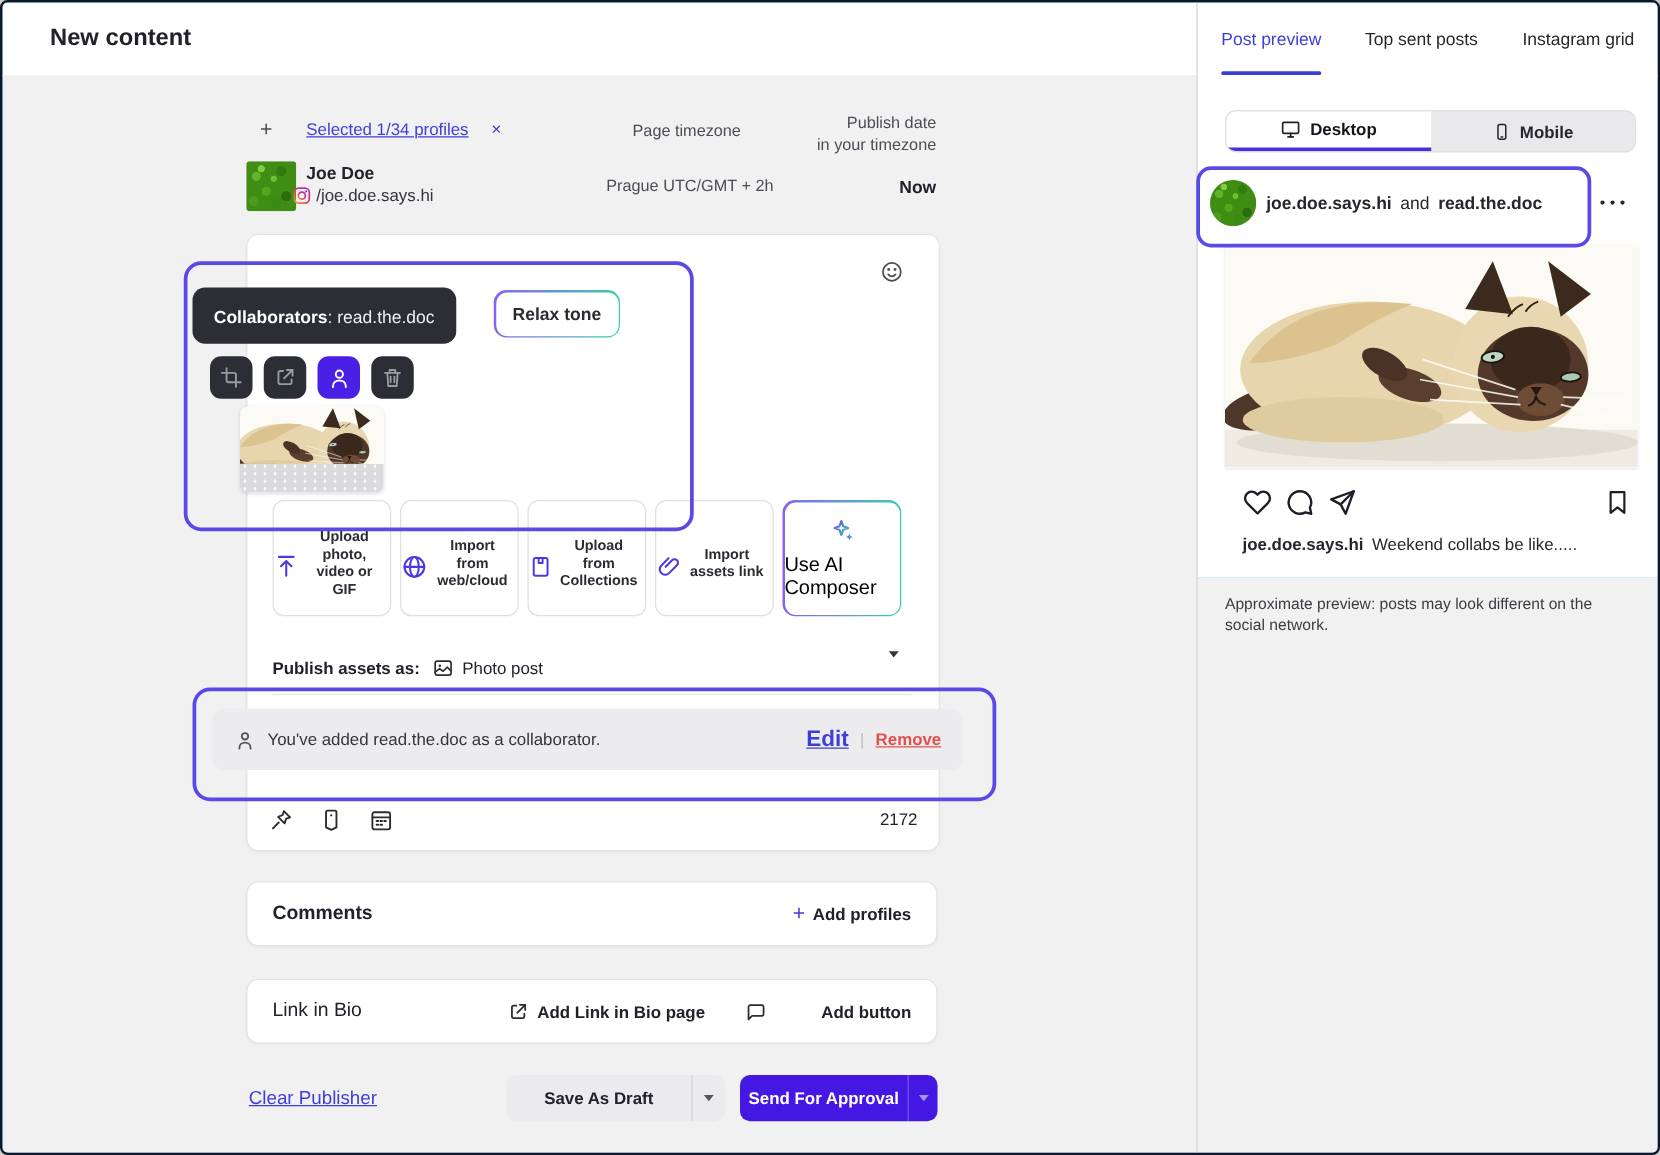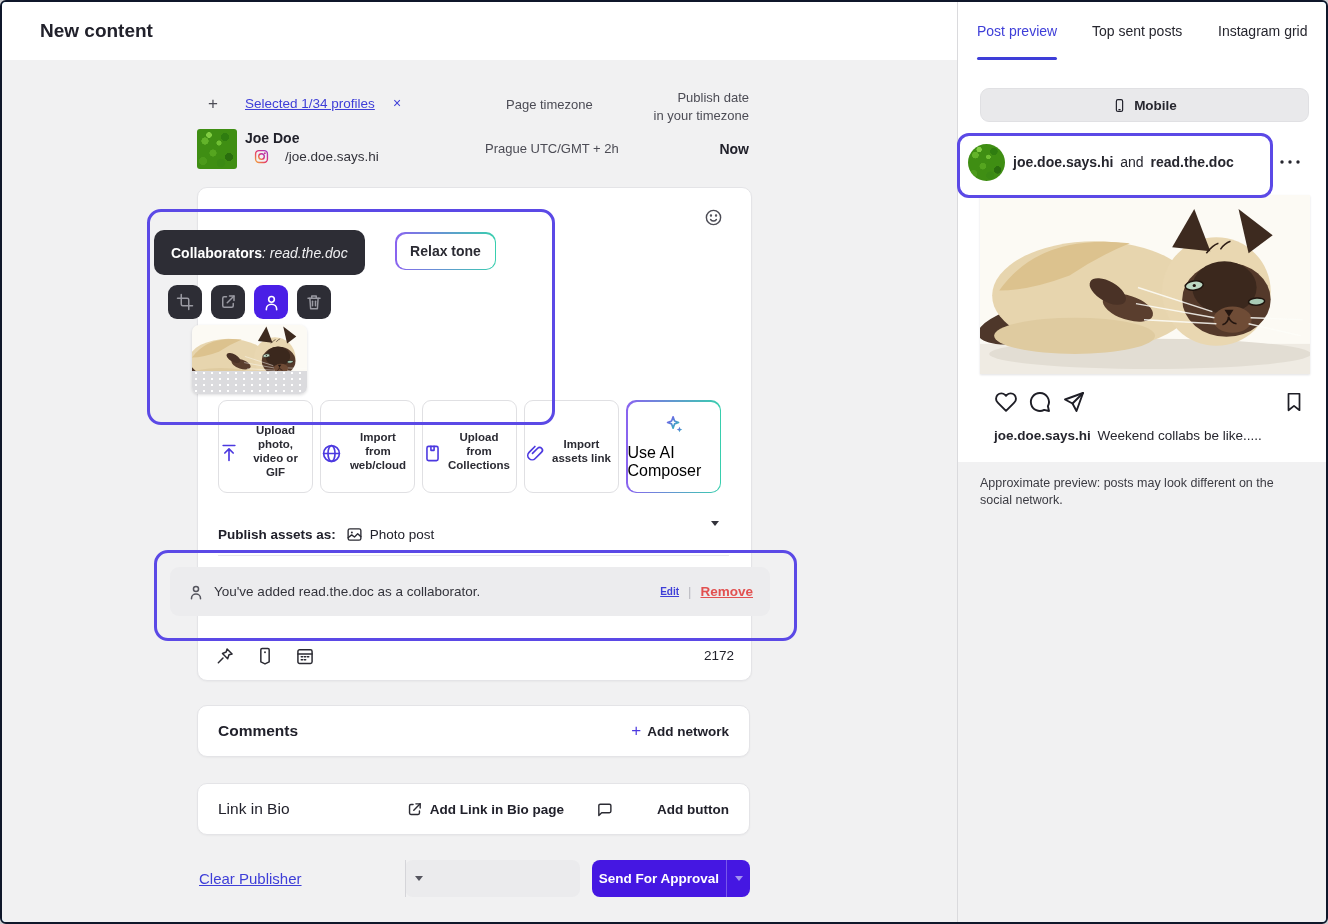--- a/index.html
+++ b/index.html
@@ -56,21 +56,21 @@
   <div class="abs link" style="left:243px;top:94px;font-size:13.5px;z-index:2;">Selected 1/34 profiles</div>
   <div class="abs" style="left:391px;top:93px;font-size:14px;color:#3e3ed8;cursor:pointer;z-index:2;">×</div>
   <div class="abs txt-gray" style="left:504px;top:95px;font-size:13px;z-index:2;">Page timezone</div>
   <div class="abs txt-gray" style="left:600px;top:87px;width:147px;text-align:right;font-size:13px;line-height:18px;z-index:2;">
     <div>Publish date</div>
     <div>in your timezone</div>
   </div>
 
   <div class="abs grass" style="left:195px;top:127px;width:40px;height:40px;border-radius:3px;z-index:2;"></div>
   <div class="abs txt-dark" style="left:243px;top:128px;font-size:14px;font-weight:600;z-index:2;">Joe Doe</div>
-  <div class="abs rowflex" style="left:252px;top:147px;z-index:2;gap:12px;">
+  <div class="abs rowflex" style="left:232px;top:147px;z-index:2;">
     <span>
       <svg width="15" height="15" viewBox="0 0 24 24" fill="none" stroke-width="2.2" stroke-linecap="round">
         <defs>
             <linearGradient id="igGrad" x1="0" y1="1" x2="1" y2="0">
           <stop offset="0" stop-color="#f2a33c"></stop>
               <stop offset="0.5" stop-color="#e1306c"></stop>
               <stop offset="1" stop-color="#a335c9"></stop>
         </linearGradient>
           </defs>
         <rect x="2.5" y="2.5" width="19" height="19" rx="5.5" stroke="url(#igGrad)"></rect>
@@ -89,21 +89,21 @@
     <svg width="19" height="19" viewBox="0 0 24 24" fill="none" stroke="#4c4c55" stroke-width="1.8" stroke-linecap="round">
       <circle cx="12" cy="12" r="9"></circle>
       <circle cx="8.8" cy="9.5" r="0.6" fill="#4c4c55"></circle>
         <circle cx="15.2" cy="9.5" r="0.6" fill="#4c4c55"></circle>
       <path d="M8.3 14.5c1 1.3 2.3 2 3.7 2s2.7-.7 3.7-2"></path>
     </svg>
   </div>
 
   <div class="abs" style="left:152px;top:228px;height:45px;background:#2d2d35;border-radius:10px;display:flex;align-items:center;padding:0 17px;z-index:8;">
     <span style="color:#fff;font-size:14px;font-weight:700;">Collaborators</span>
-    <span style="color:#f0f0f2;font-size:14px;white-space:pre;font-style:italic;">: read.the.doc</span>
+    <span style="color:#f0f0f2;font-size:14px;white-space:pre;">: read.the.doc</span>
   </div>
 
   <div class="abs gradwrap" style="left:393px;top:230px;width:101px;height:38px;box-sizing:border-box;z-index:7;">
     <div class="inner">
         <span style="font-size:14px;font-weight:700;color:#2b2b33;">Relax tone</span>
       </div>
   </div>
 
   <div class="tbtn" style="left:166px;top:283px;">
     <span>
@@ -244,21 +244,21 @@
   </div>
 
   <div class="abs rowflex" style="left:168px;top:565px;width:600px;height:49px;background:#ececee;border-radius:9px;padding:0 17px;box-sizing:border-box;z-index:8;">
     <span>
       <svg width="18" height="18" viewBox="0 0 24 24" fill="none" stroke="#55555e" stroke-width="2" stroke-linecap="round">
         <circle cx="12" cy="8" r="3.4"></circle>
           <path d="M6 21v-.6c0-3.4 2.7-5.6 6-5.6s6 2.2 6 5.6v.6"></path>
       </svg>
       </span>
     <span style="margin-left:9px;font-size:13.5px;color:#33333b;">You've added read.the.doc as a collaborator.</span>
-    <span style="margin-left:auto;font-size:10px;font-weight:700;color:#3e3ed8;text-decoration:underline;cursor:pointer;padding-left:28px;">Edit</span>
+    <span style="margin-left:auto;font-size:18px;font-weight:700;color:#3e3ed8;text-decoration:underline;cursor:pointer;padding-left:28px;">Edit</span>
     <span style="margin:0 9px;color:#b9b9bf;font-size:13px;">|</span>
     <span style="font-size:13.5px;font-weight:700;color:#e25050;text-decoration:underline;cursor:pointer;">Remove</span>
   </div>
 
   <div class="abs" style="left:213px;top:644px;z-index:2;cursor:pointer;">
     <svg width="20" height="20" viewBox="0 0 24 24" fill="none" stroke="#2b2b33" stroke-width="1.8" stroke-linecap="round" stroke-linejoin="round">
       <path d="M14.5 3.5l6 6-3.7 1.1-1.6 4.6L9 9l4.4-1.8z"></path>
         <path d="M9.6 14.4L4 20"></path>
     </svg>
   </div>
@@ -277,21 +277,21 @@
   </div>
   <div class="abs txt-dark" style="left:680px;top:646px;width:52px;text-align:right;font-size:13.5px;z-index:2;">2172</div>
 
   <div class="annot" style="left:145px;top:207px;width:402px;height:210px;"></div>
   <div class="annot" style="left:152px;top:548px;width:637px;height:85px;"></div>
 
   <div class="card rowflex" style="left:195px;top:703px;width:553px;height:52px;padding:0 20px;box-sizing:border-box;">
     <span class="txt-dark" style="font-size:15.5px;font-weight:700;">Comments</span>
     <span class="rowflex" style="margin-left:auto;cursor:pointer;">
       <span style="color:#4c39e0;font-size:17px;font-weight:400;margin-right:6px;">+</span>
-      <span class="txt-dark bold" style="font-size:13.5px;">Add network</span>
+      <span class="txt-dark bold" style="font-size:13.5px;">Add profiles</span>
     </span>
   </div>
 
   <div class="card rowflex" style="left:195px;top:781px;width:553px;height:52px;padding:0 20px;box-sizing:border-box;">
     <span class="txt-dark" style="font-size:15.5px;">Link in Bio</span>
     <span class="rowflex" style="margin-left:auto;cursor:pointer;">
       <span>
         <svg width="17" height="17" viewBox="0 0 24 24" fill="none" stroke="#2b2b33" stroke-width="2" stroke-linecap="round" stroke-linejoin="round">
           <path d="M10 5H7a2 2 0 0 0-2 2v10a2 2 0 0 0 2 2h10a2 2 0 0 0 2-2v-3"></path>
             <path d="M14 4h6v6"></path>
@@ -306,20 +306,21 @@
           <path d="M21 14.5a2 2 0 0 1-2 2H8l-4 4v-14a2 2 0 0 1 2-2h13a2 2 0 0 1 2 2z"></path>
         </svg>
         </span>
       <span class="txt-dark bold" style="font-size:13.5px;margin-left:7px;">Add button</span>
     </span>
   </div>
 
   <div class="abs link" style="left:197px;top:868px;font-size:15px;z-index:2;">Clear Publisher</div>
 
   <div class="btn-gray" style="left:403px;top:858px;width:175px;height:37px;z-index:2;">
+    <span class="rowflex" style="flex:1;justify-content:center;font-size:13.5px;font-weight:700;color:#21212b;">Save As Draft</span>
     <span class="rowflex" style="width:26px;justify-content:center;border-left:1px solid #d5d5d9;">
         <span class="caret"></span>
       </span>
   </div>
 
   <div class="btn-purple" style="left:590px;top:858px;width:158px;height:37px;z-index:2;">
     <span class="rowflex" style="flex:1;justify-content:center;font-size:13.5px;font-weight:700;color:#fff;">Send For Approval</span>
     <span class="rowflex" style="width:23px;justify-content:center;border-left:1px solid rgba(255,255,255,0.28);">
         <span class="caret" style="border-top-color:#a File293f0;border-top-color:#a493f0;"></span>
       </span>
@@ -329,20 +330,30 @@
   <div class="rp-white"></div>
   <div class="rp-gray"></div>
   <div class="rp-divider"></div>
 
   <div class="tab active" style="left:975px;">Post preview</div>
   <div class="tab-underline" style="left:975px;width:80px;"></div>
   <div class="tab" style="left:1090px;">Top sent posts</div>
   <div class="tab" style="left:1216px;">Instagram grid</div>
 
   <div class="abs rowflex" style="left:978px;top:86px;width:329px;height:34px;background:#e9e9eb;border:1px solid #e0e0e3;border-radius:9px;overflow:hidden;box-sizing:border-box;z-index:2;">
+    <span class="rowflex" style="flex:1;height:100%;justify-content:center;background:#fff;border-bottom:3px solid #4a2fe0;box-sizing:border-box;cursor:pointer;">
+      <span>
+        <svg width="17" height="17" viewBox="0 0 24 24" fill="none" stroke="#21212b" stroke-width="1.9" stroke-linecap="round">
+          <rect x="3" y="4" width="18" height="12.5" rx="1.5"></rect>
+            <path d="M9 20.5h6"></path>
+            <path d="M12 16.5v4"></path>
+        </svg>
+        </span>
+      <span style="margin-left:7px;font-size:13.5px;font-weight:700;color:#15151c;">Desktop</span>
+    </span>
     <span class="rowflex" style="flex:1;height:100%;justify-content:center;cursor:pointer;">
       <span>
         <svg width="15" height="15" viewBox="0 0 24 24" fill="none" stroke="#21212b" stroke-width="1.9" stroke-linecap="round">
           <rect x="7" y="2.5" width="10" height="19" rx="2.5"></rect>
             <path d="M11 18.5h2"></path>
         </svg>
         </span>
       <span style="margin-left:7px;font-size:13.5px;font-weight:700;color:#26262e;">Mobile</span>
     </span>
   </div>

